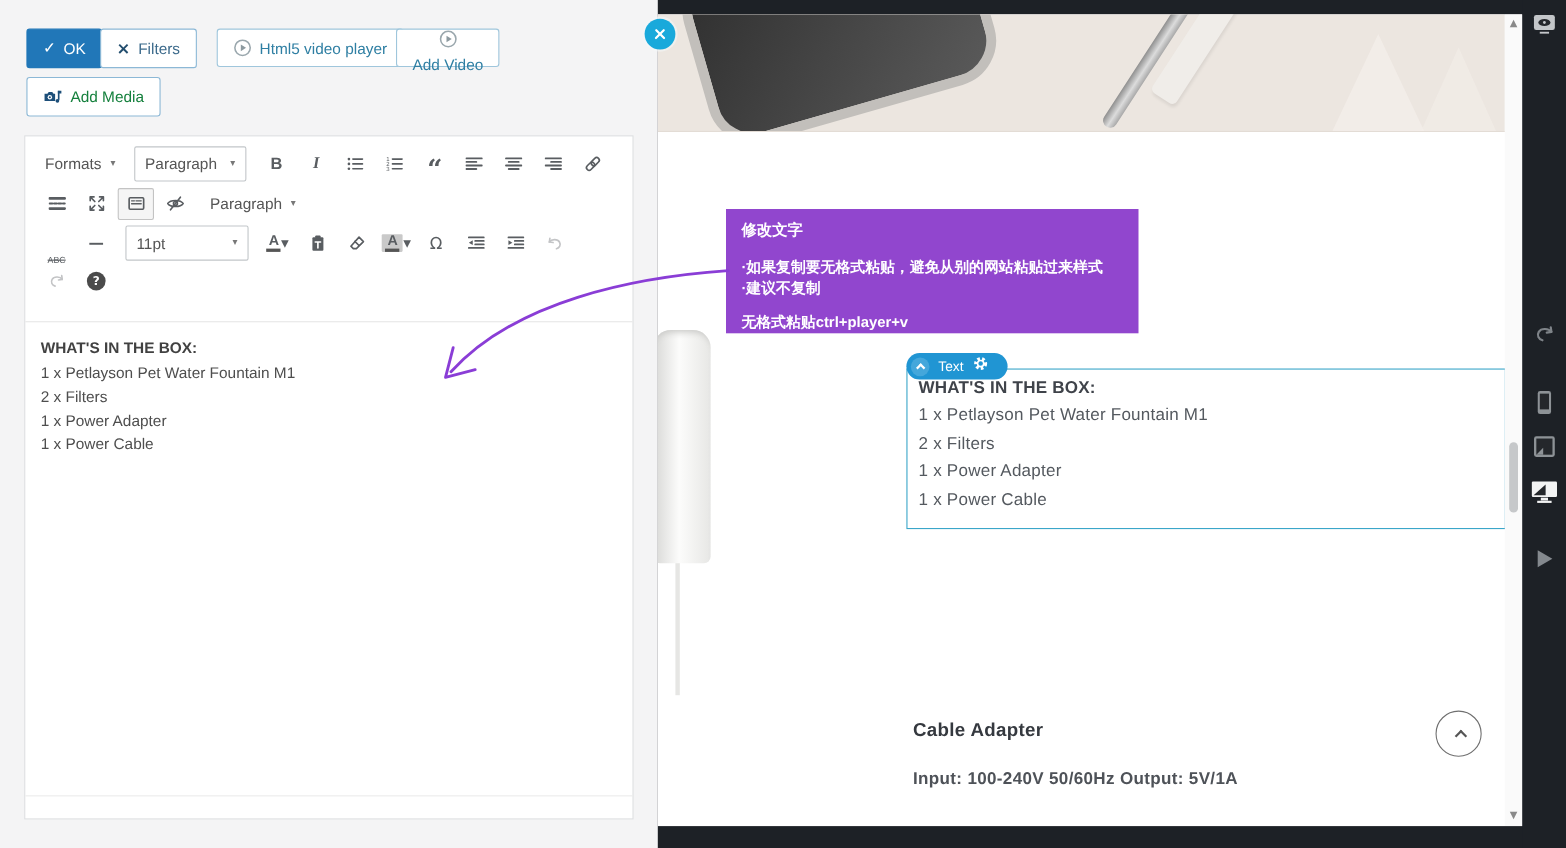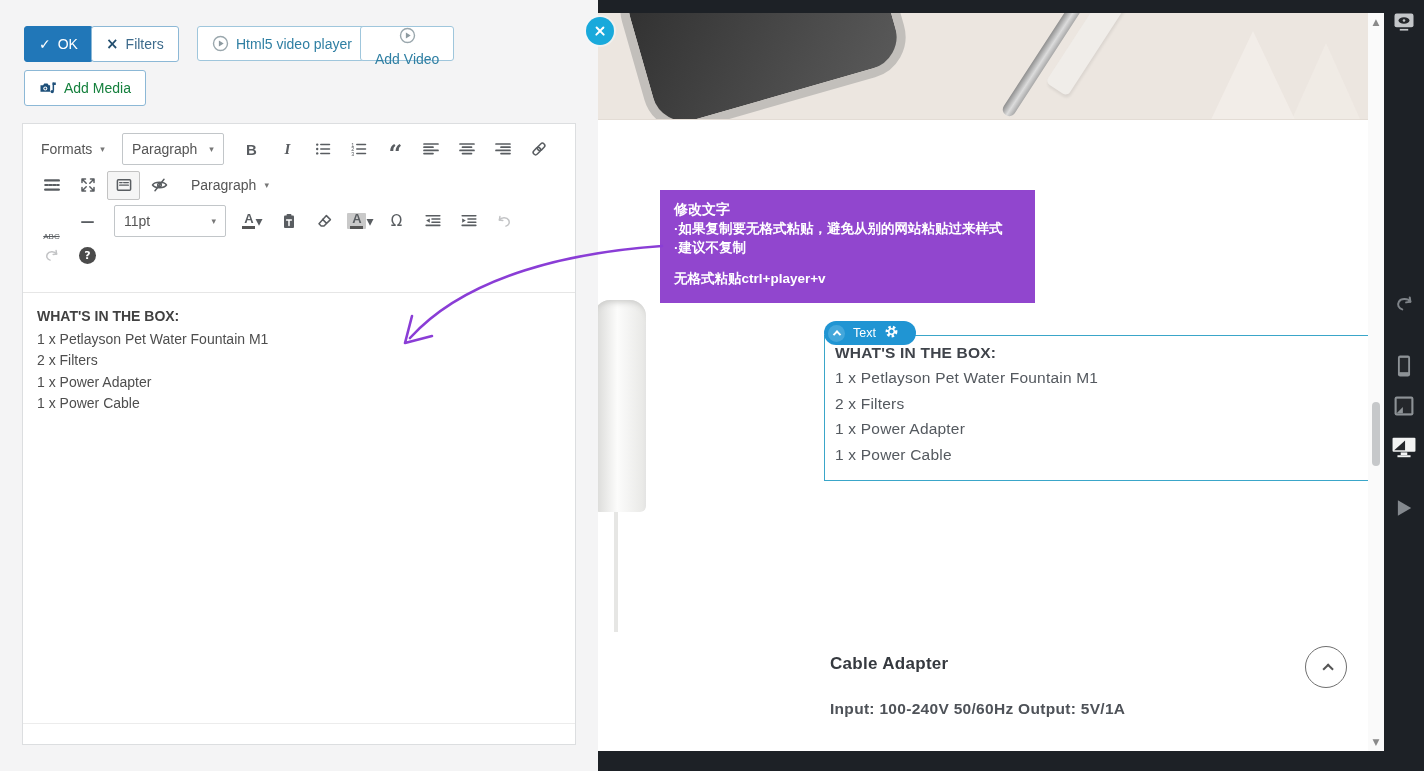--- a/index.html
+++ b/index.html
@@ -67,21 +67,21 @@
   .hero .tri1{left:610px;top:18px;border-left:45px solid transparent;border-right:45px solid transparent;
         border-bottom:95px solid #f7f3ef;}
   .hero .tri2{left:690px;top:30px;border-left:38px solid transparent;border-right:38px solid transparent;
         border-bottom:85px solid #f4efe9;}
   .cylinder{position:absolute;left:-4px;top:287px;width:52px;height:212px;border-radius:16px 16px 6px 6px;
         background:linear-gradient(90deg,#d7d7d5,#fcfcfb 45%,#e7e7e5);box-shadow:inset 0 6px 6px -4px #c9c9c7;}
   .cable{position:absolute;left:16px;top:499px;width:4px;height:120px;background:#e6e6e4;}
 
   .pbox{position:absolute;left:62px;top:177px;width:375px;height:113px;background:#9146ce;
         color:#fff;font-weight:bold;padding:11px 14px;}
-  .pbox .t{font-size:14px;margin-bottom:0;}
+  .pbox .t{font-size:14px;margin-bottom:14px;}
   .pbox .b{font-size:13.5px;line-height:19px;}
   .pbox .s{font-size:13.5px;margin-top:13px;}
 
   .badge{position:absolute;left:226px;top:308px;height:24px;min-width:92px;background:#2095d3;
         border-radius:12px;display:flex;align-items:center;gap:8px;padding:0 9px 0 4px;z-index:6;cursor:pointer;}
   .badge .chevc{width:17px;height:17px;border-radius:50%;background:#44a7db;
         display:flex;align-items:center;justify-content:center;}
   .chev-up{width:6px;height:6px;border-style:solid;border-color:#fff;border-width:2px 2px 0 0;
         transform:rotate(-45deg) translate(-1px,1px);}
   .badge .lbl{color:#fff;font-size:12.5px;}

